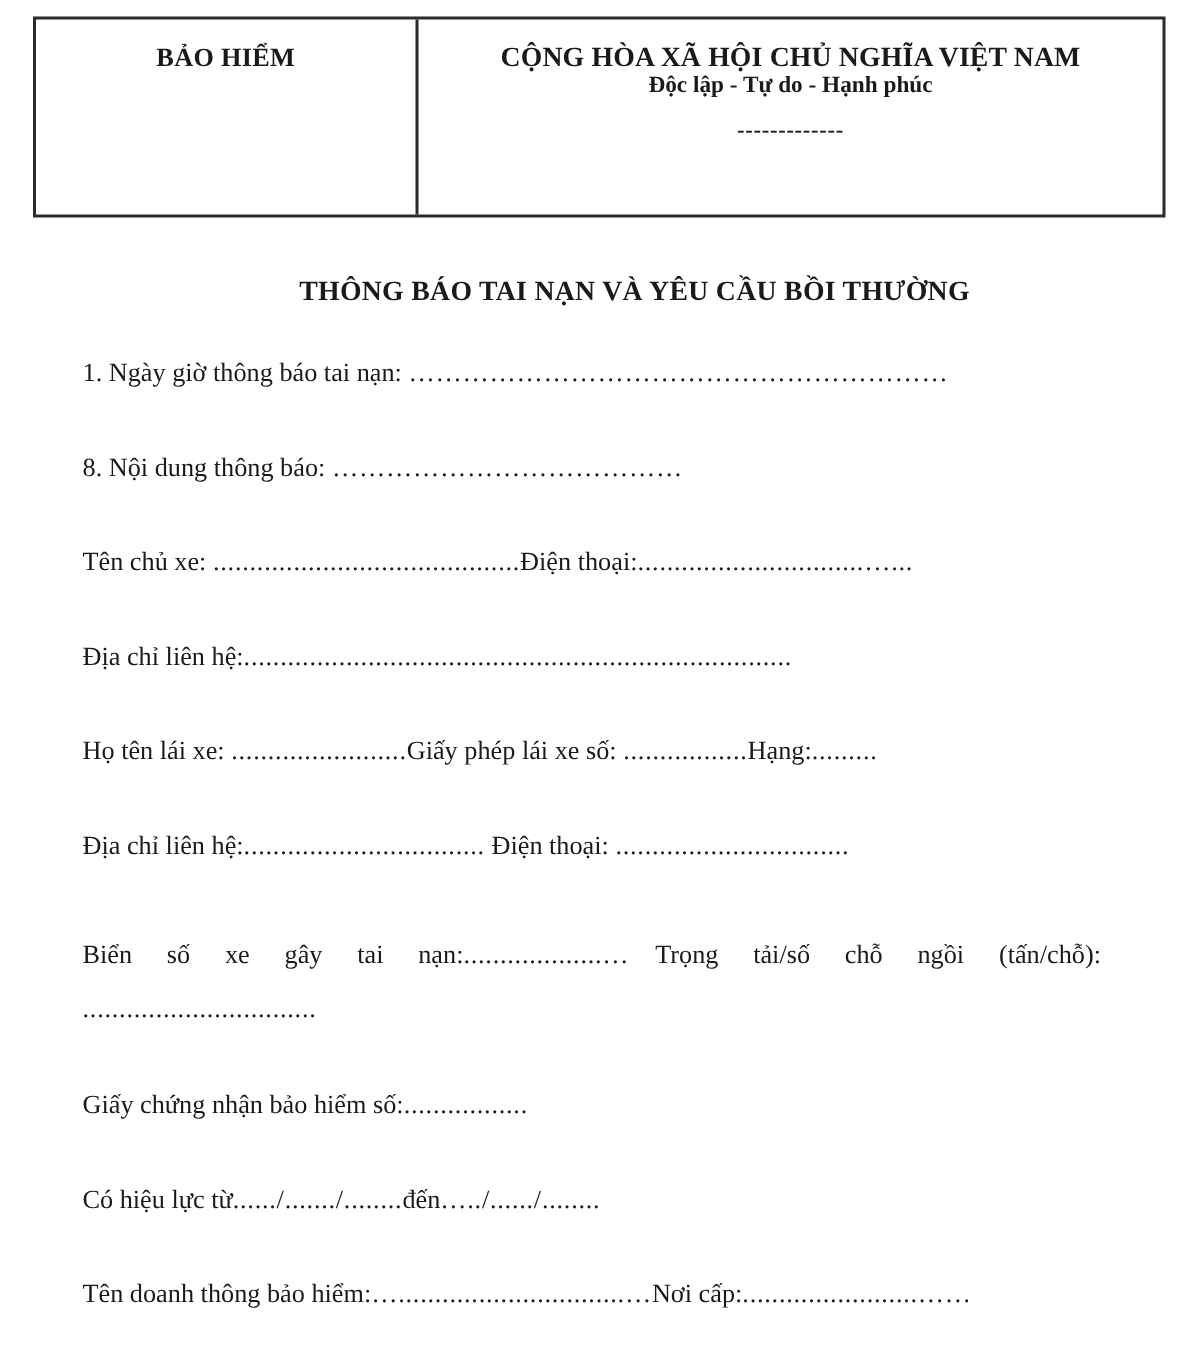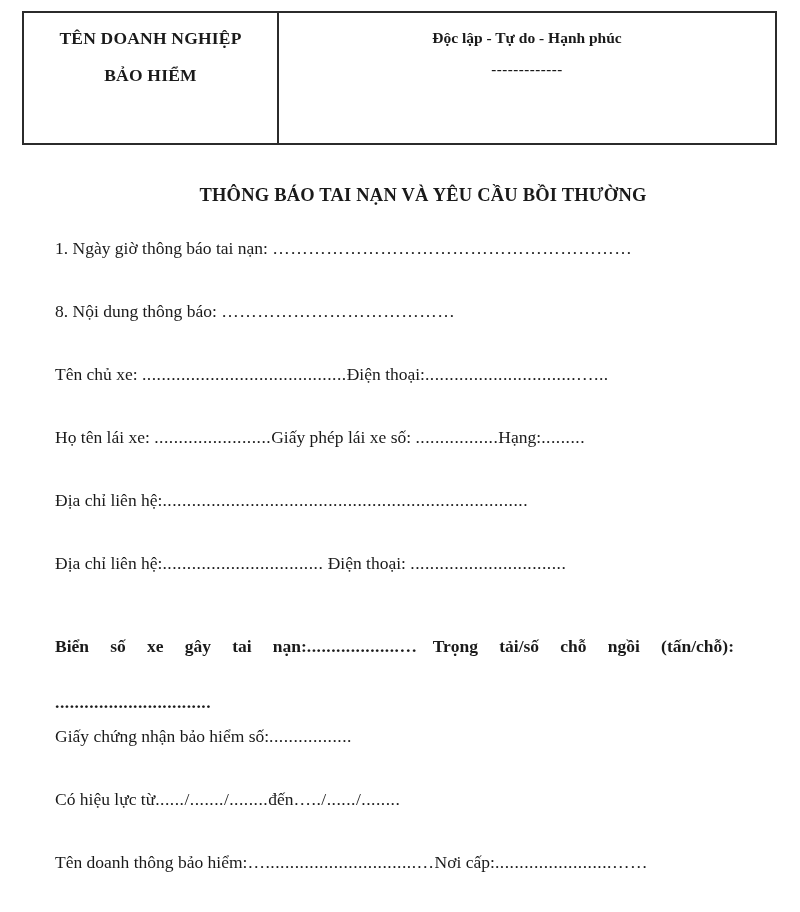--- a/index.html
+++ b/index.html
@@ -101,41 +101,40 @@
   .form-line {
     height: 63px;
     white-space: nowrap;
   }
   
   .form-line.justify {
     height: 110px;
     white-space: normal;
     text-align: justify;
     text-align-last: left;
-    line-height: 56px;
-    font-weight: bold;
+    line-height: 36px;
   }
   .form-line.justify .seg-b {
     word-spacing: 6px;
   }
   .dots {
     letter-spacing: .5px;
   }
 </style>
 </head>
 <body>
 
 <div class="page">
 
   <div class="header-table">
     <div class="header-cell-left">
-      <div class="org-line">TÊN DOANH NGHIỆP</div>
       <div class="org-line">BẢO HIỂM</div>
     </div>
     <div class="header-cell-right">
+      <div class="nation-line">CỘNG HÒA XÃ HỘI CHỦ NGHĨA VIỆT NAM</div>
       <div class="motto-line">Độc lập - Tự do - Hạnh phúc</div>
       <div class="rule-line">-------------</div>
     </div>
   </div>
 
   <div class="doc-title">THÔNG BÁO TAI NẠN VÀ YÊU CẦU BỒI THƯỜNG</div>
 
   <div class="form-body">
 
     <div class="form-line">
@@ -144,25 +143,25 @@
 
     <div class="form-line">
       <span>8. Nội dung thông báo: </span><span class="dots">…………………………………</span>
     </div>
 
     <div class="form-line">
       <span>Tên chủ xe: </span><span class="dots">..........................................</span><span>Điện thoại:</span><span class="dots">...............................…...</span>
     </div>
 
     <div class="form-line">
-      <span>Họ tên lái xe: </span><span class="dots">........................</span><span>Giấy phép lái xe số: </span><span class="dots">.................</span><span>Hạng:</span><span class="dots">.........</span>
+      <span>Địa chỉ liên hệ:</span><span class="dots">...........................................................................</span>
     </div>
 
     <div class="form-line">
-      <span>Địa chỉ liên hệ:</span><span class="dots">...........................................................................</span>
+      <span>Họ tên lái xe: </span><span class="dots">........................</span><span>Giấy phép lái xe số: </span><span class="dots">.................</span><span>Hạng:</span><span class="dots">.........</span>
     </div>
 
     <div class="form-line">
       <span>Địa chỉ liên hệ:</span><span class="dots">.................................</span><span> Điện thoại: </span><span class="dots">................................</span>
     </div>
 
     <div class="form-line justify">
       <span class="seg-b">Biển số xe gây tai nạn:</span><span class="dots">...................…</span>
       <span class="seg-b">Trọng tải/số chỗ ngồi (tấn/chỗ):</span>
       <span class="dots">................................</span>

